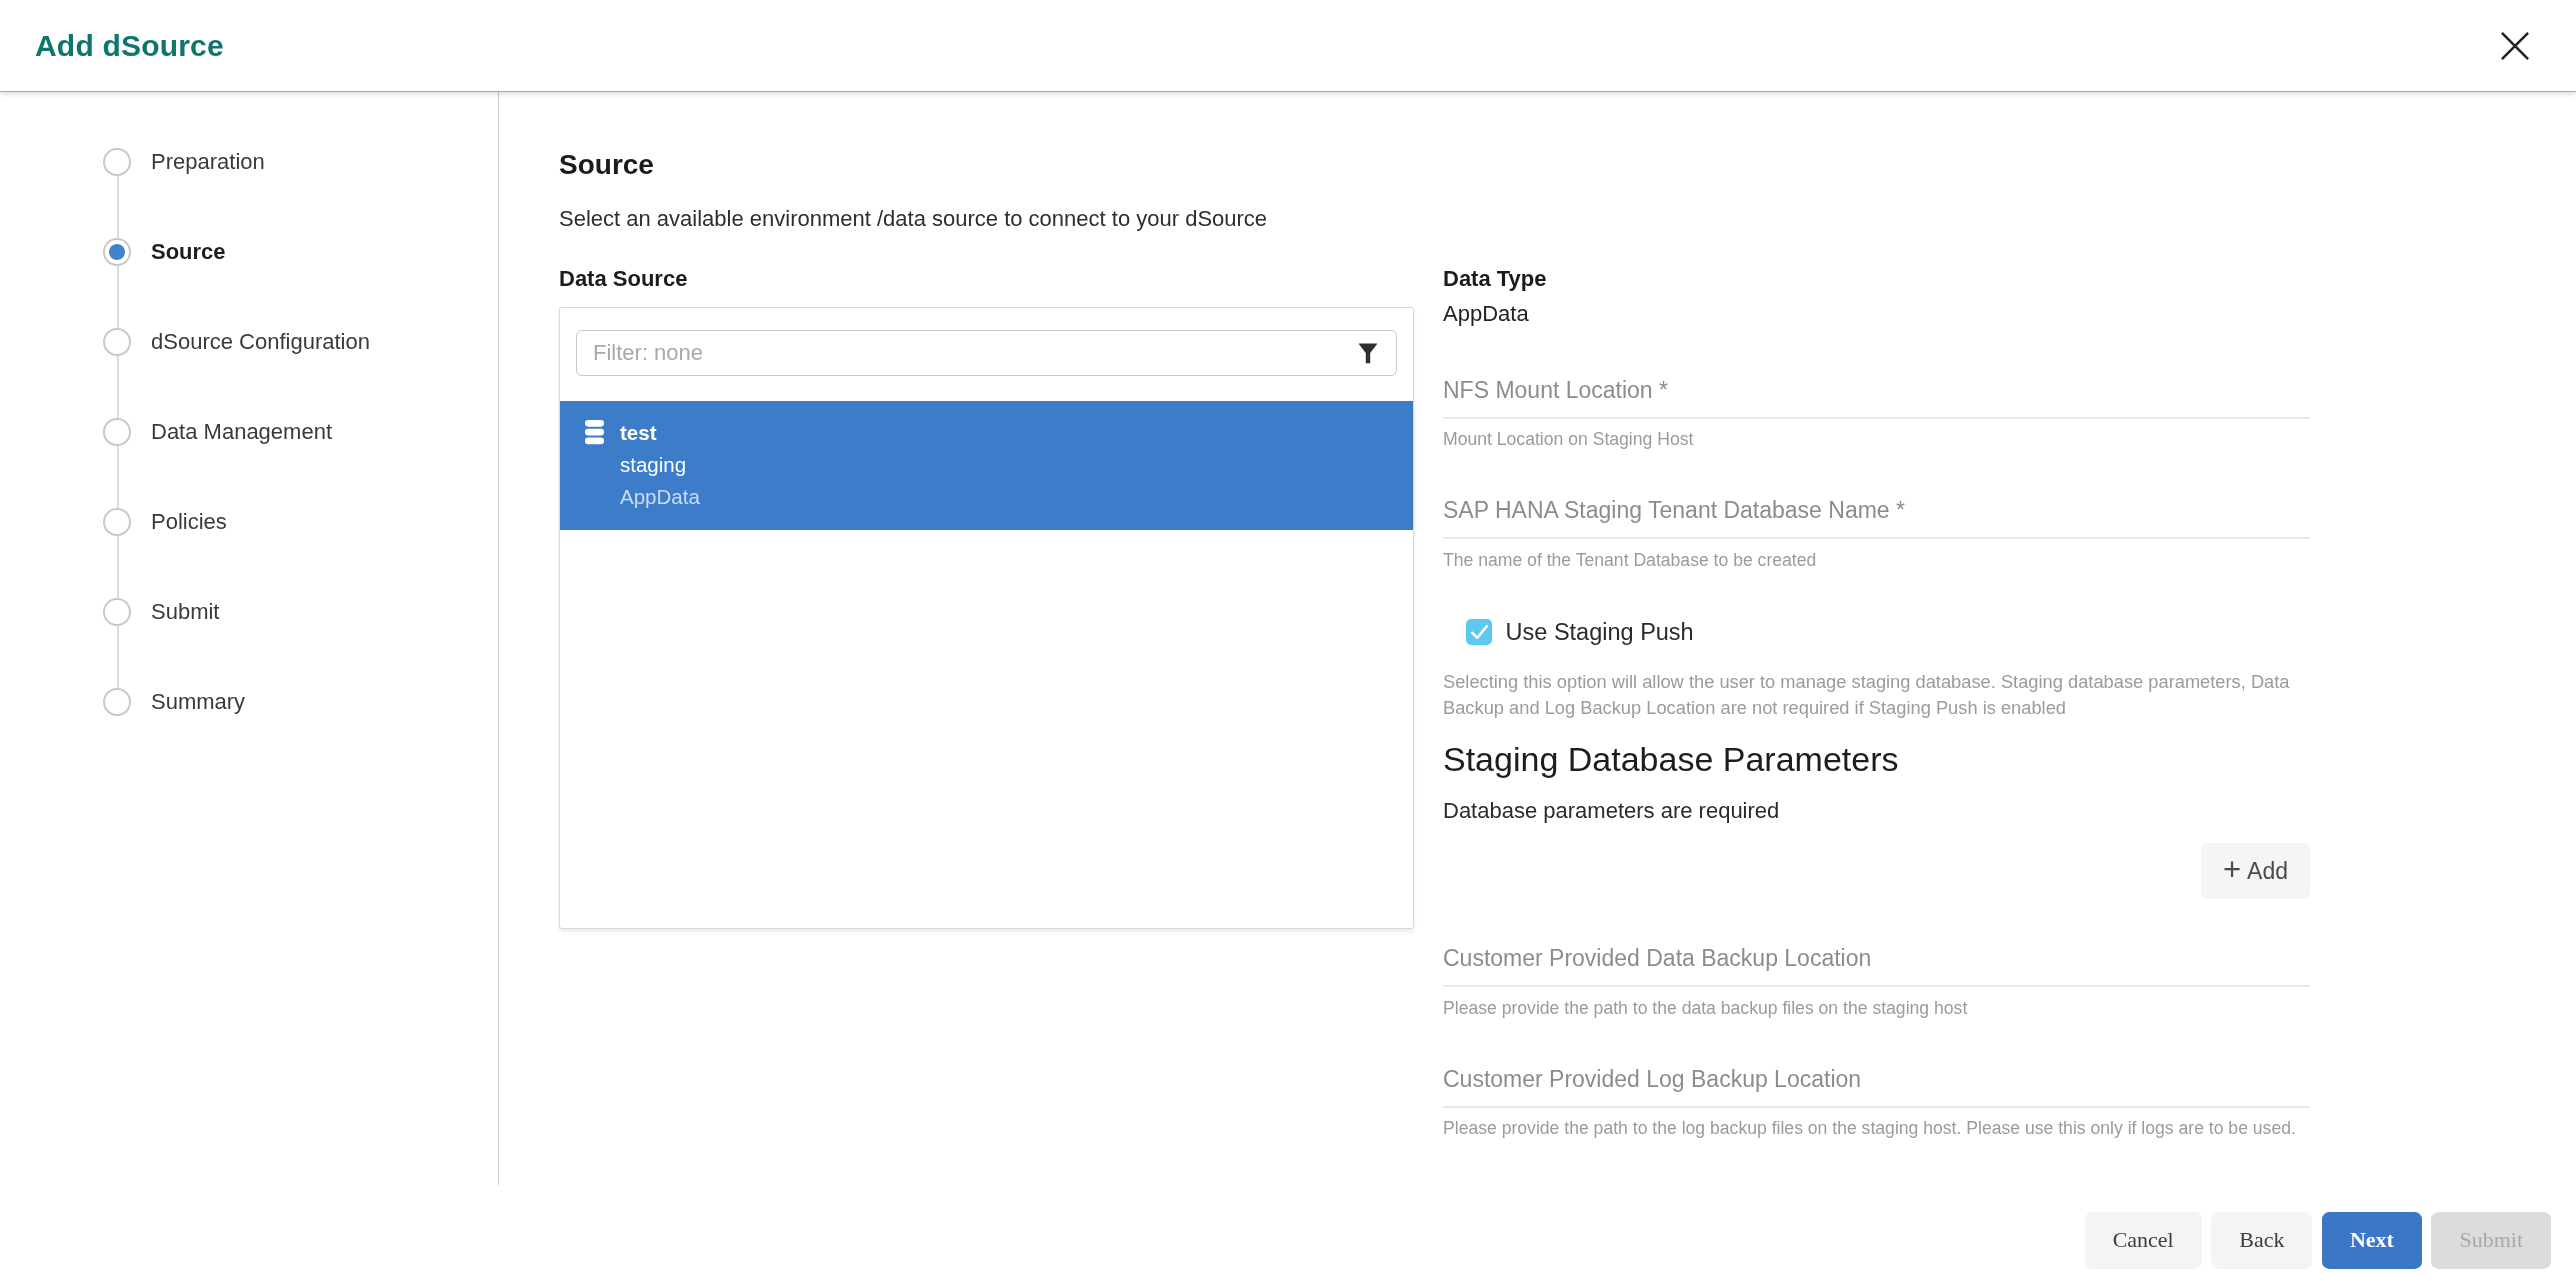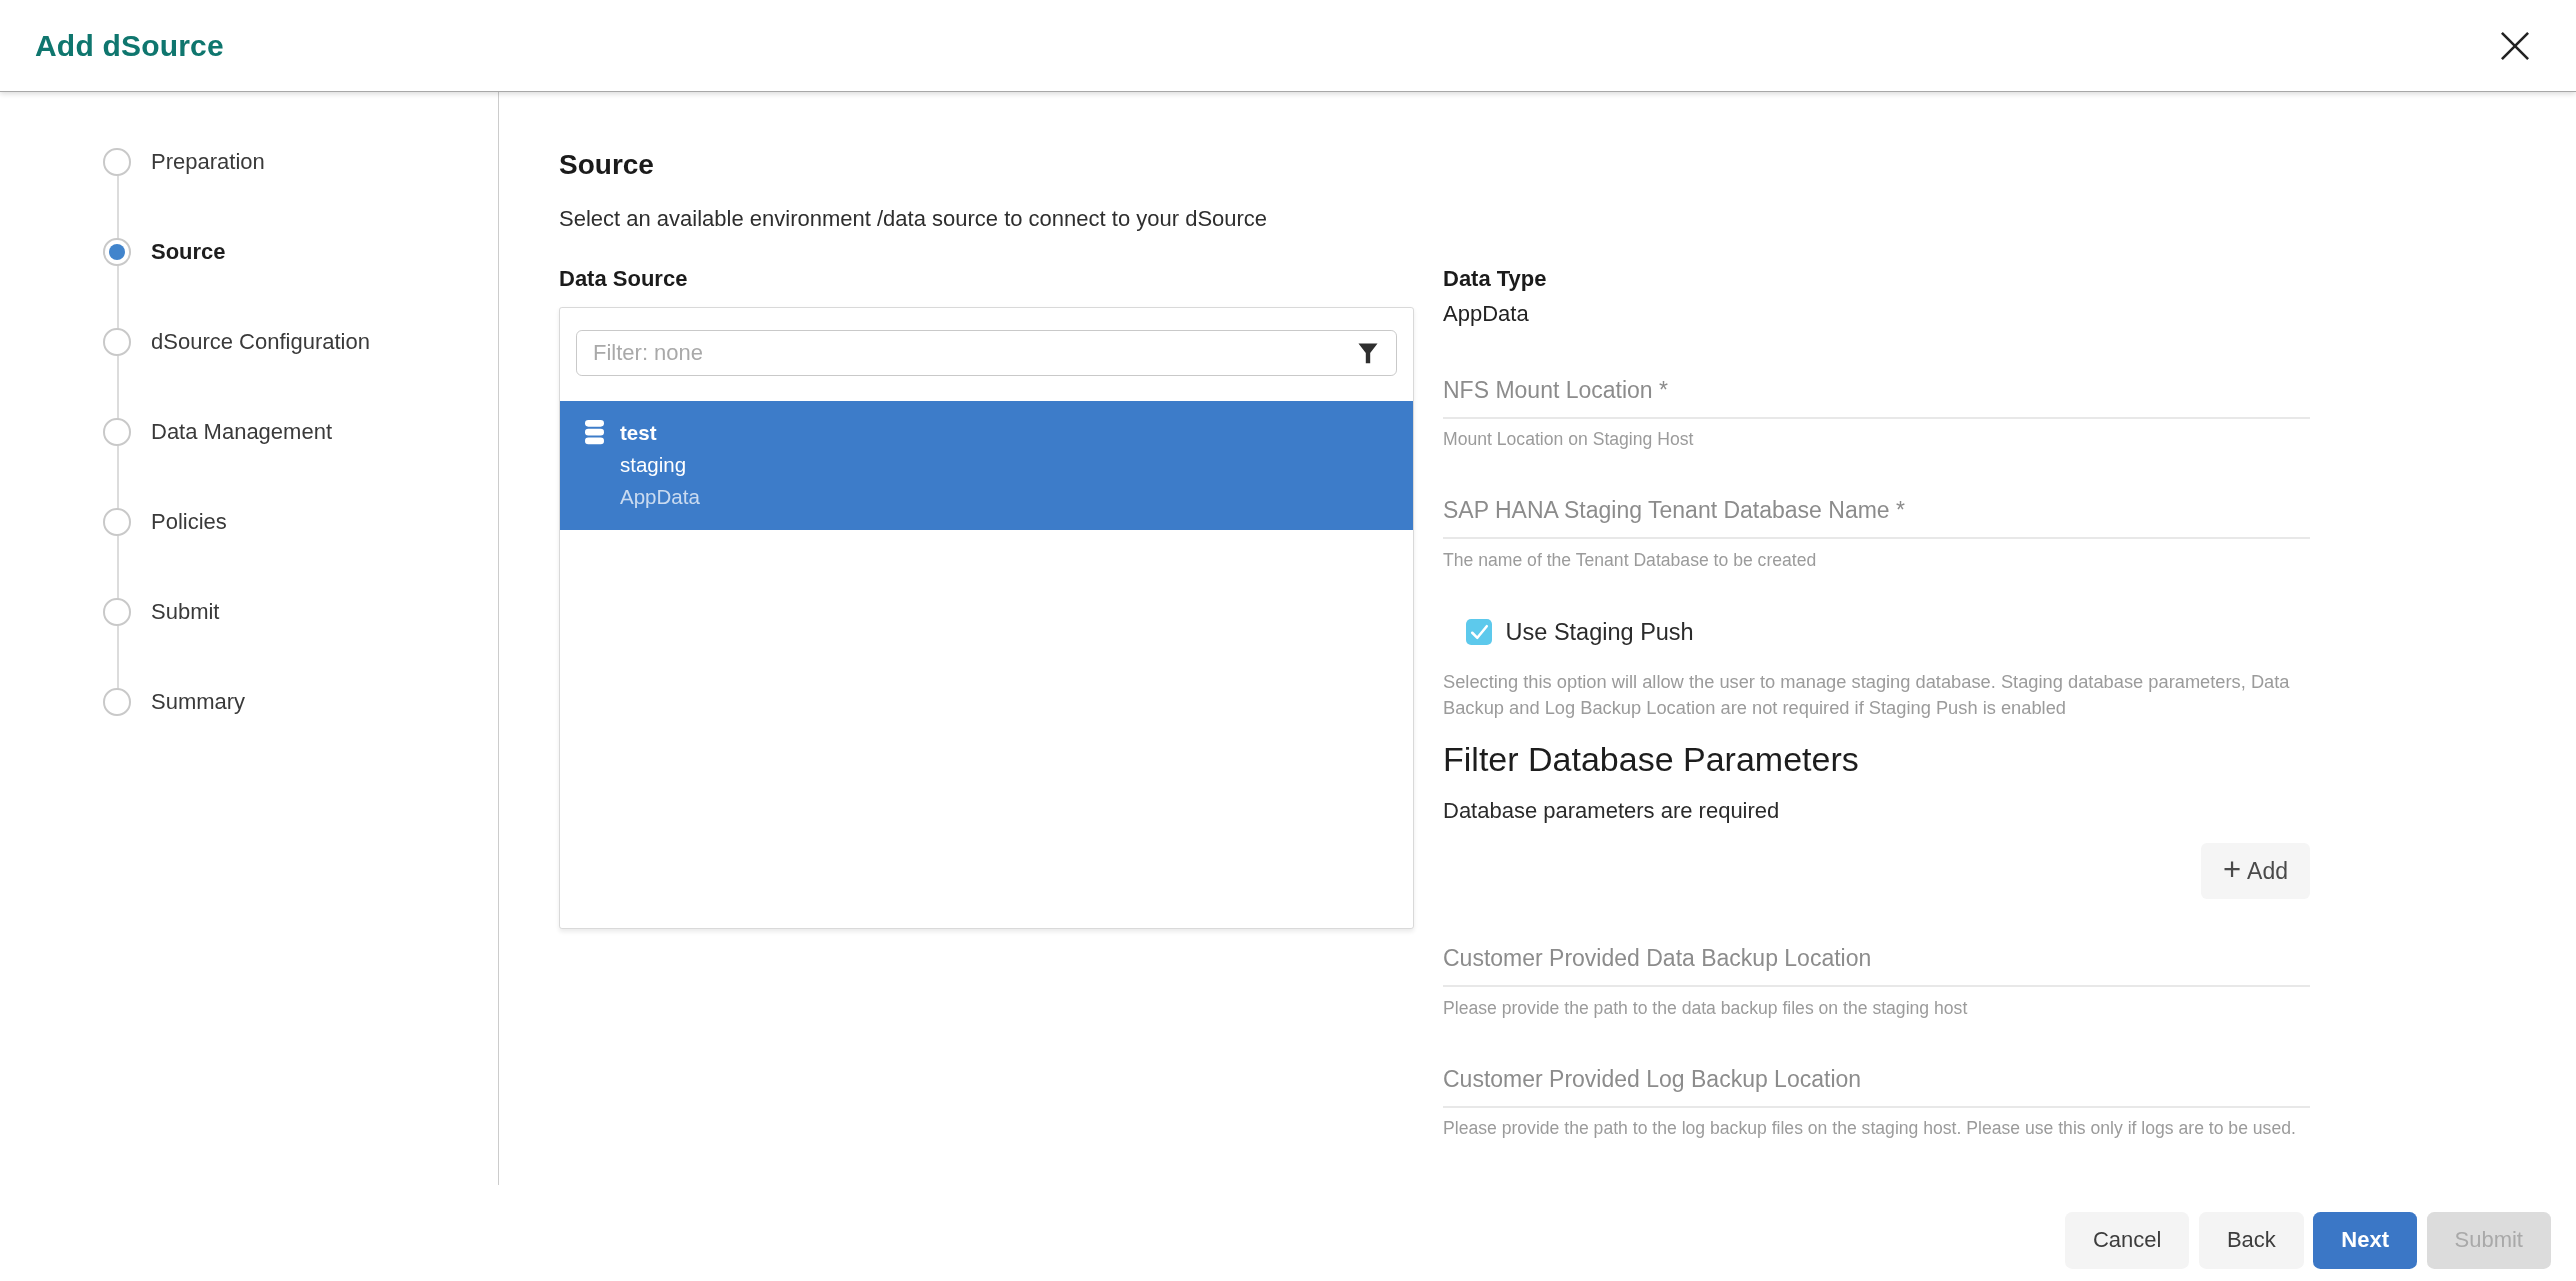--- a/index.html
+++ b/index.html
@@ -78,21 +78,21 @@
   .add-row { display:flex; justify-content:flex-end; margin-top:19px; }
   .add-btn { background:#f5f5f5; border:none; border-radius:5.9px; height:56px; padding:0 22px;
              font-size:23px; color:#4a4a4a; display:flex; align-items:center; cursor:pointer;
              font-family:inherit; }
   .plus-glyph { font-size:31px; font-weight:300; margin-right:5.9px; margin-top:-3.7px; color:#4a4a4a; line-height:1; }
 
   .backup-field-1 { margin-top:46px; }
   .backup-field-2 { margin-top:51px; }
 
   
-  .footer-buttons { position:absolute; right:25px; bottom:12.5px; display:flex; gap:9.5px; z-index:2; }
+  .footer-buttons { position:absolute; right:25px; bottom:12.5px; display:flex; gap:9.5px; z-index:2;font-family:Liberation Serif, serif; }
   .btn { height:57px; border:none; border-radius:7.3px; font-size:22px; padding:0 28px;
          font-family:inherit; cursor:pointer; }
   .btn-ghost { background:#f4f4f4; color:#3d3d3d; font-weight:500; }
   .btn-primary { background:#3b77c6; color:#fff; font-weight:700; }
   .btn-disabled { background:#dcdcdc; color:#a9a9a9; font-weight:500; cursor:default; }
 </style>
 </head>
 <body>
 
 <div class="page">
@@ -196,21 +196,21 @@
             <span class="checkbox">
               <svg width="19" height="16" viewBox="0 0 26 22">
                 <polyline points="3,12 10,19 23,3" fill="none" stroke="#fff" stroke-width="3.5" stroke-linecap="round" stroke-linejoin="round"></polyline>
               </svg>
             </span>
             <span class="checkbox-label">Use Staging Push</span>
           </div>
 
           <div class="cb-desc">Selecting this option will allow the user to manage staging database. Staging database parameters, Data Backup and Log Backup Location are not required if Staging Push is enabled</div>
 
-          <div class="sdp-title">Filter Database Parameters</div>
+          <div class="sdp-title">Staging Database Parameters</div>
           <div class="sdp-sub">Database parameters are required</div>
 
           <div class="add-row">
             <button class="add-btn">
               <span class="plus-glyph">+</span>
               <span>Add</span>
             </button>
           </div>
 
           <div class="m-field backup-field-1">

